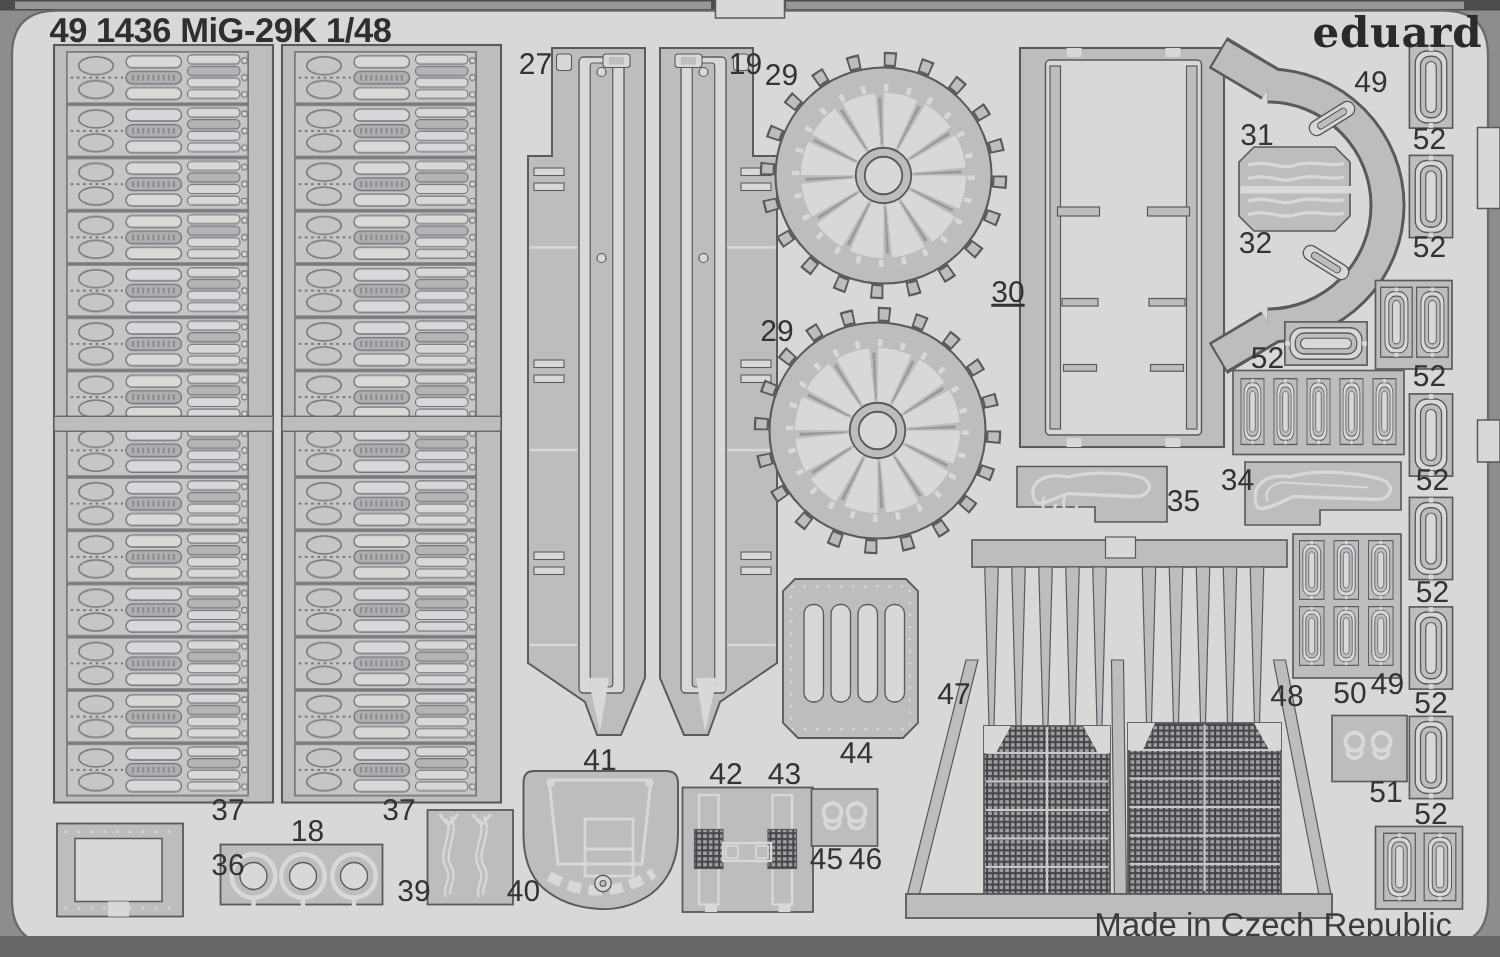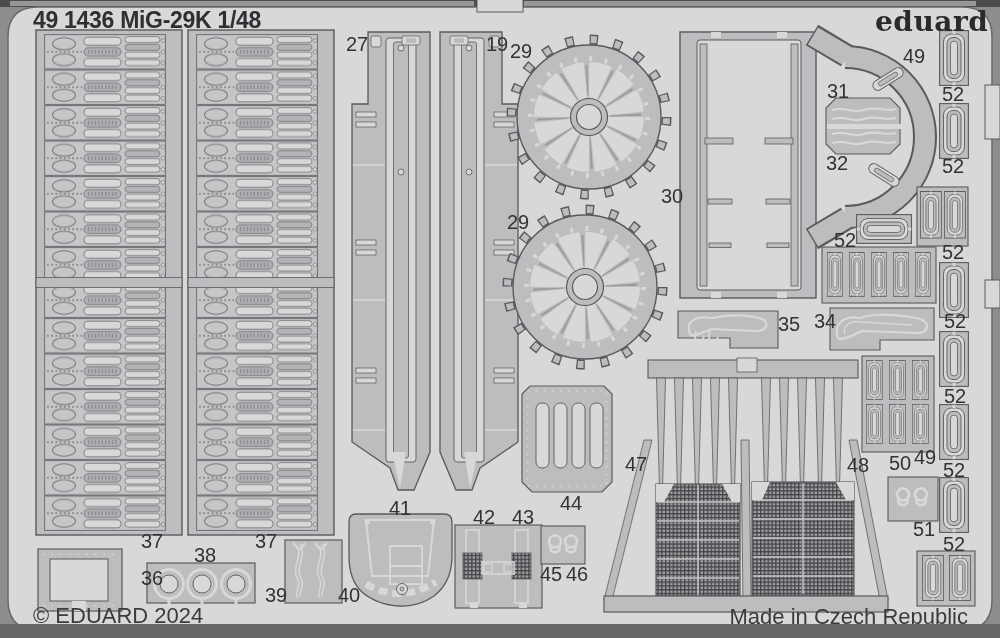--- a/index.html
+++ b/index.html
@@ -383,37 +383,36 @@
       <path d="M 321,545 C 327,556 315,568 321,578 C 326,586 318,592 321,597" fill="none" stroke="#d8d8d8" stroke-width="5"></path>
       <path d="M 321,545 C 327,556 315,568 321,578 C 326,586 318,592 321,597" fill="none" stroke="#bdbdbf" stroke-width="2"></path>
       <line x1="315" y1="543" x2="321" y2="550" stroke="#d8d8d8" stroke-width="2"></line>
       <line x1="327" y1="543" x2="321" y2="550" stroke="#d8d8d8" stroke-width="2"></line>
     </g>
   </g>
 </svg>
 
 <div id="title" class="txt">49 1436 MiG-29K  1/48</div>
 <div id="brand" class="txt">eduard</div>
-<div id="copyright" class="txt">© EDUARD 2024</div>
 <div id="madein" class="txt">Made in Czech Republic</div>
 <div id="labels">
       <div class="plabel" style="left: 357px; top: 44px;">27</div>
       <div class="plabel" style="left: 497px; top: 44px;">19</div>
       <div class="plabel" style="left: 521px; top: 51px;">29</div>
       <div class="plabel" style="left: 518px; top: 222px;">29</div>
-      <div class="plabel" style="left: 672px; top: 196px;">30</div>
+      <div class="plabel" style="left: 672px; top: 196px; text-decoration: underline;">30</div>
       <div class="plabel" style="left: 838px; top: 91px;">31</div>
       <div class="plabel" style="left: 837px; top: 163px;">32</div>
       <div class="plabel" style="left: 914px; top: 56px;">49</div>
       <div class="plabel" style="left: 825px; top: 321px;">34</div>
-      <div class="plabel" style="left: 789px; top: 324px; text-align: right;">35</div>
+      <div class="plabel" style="left: 789px; top: 335px; text-align: right;">35</div>
       <div class="plabel" style="left: 152px; top: 578px;">36</div>
       <div class="plabel" style="left: 152px; top: 541px;">37</div>
       <div class="plabel" style="left: 266px; top: 541px;">37</div>
-      <div class="plabel" style="left: 205px; top: 555px;">38</div>
+      <div class="plabel" style="left: 205px; top: 555px;">18</div>
       <div class="plabel" style="left: 276px; top: 595px;">39</div>
       <div class="plabel" style="left: 349px; top: 595px;">40</div>
       <div class="plabel" style="left: 400px; top: 508px;">41</div>
       <div class="plabel" style="left: 484px; top: 517px;">42</div>
       <div class="plabel" style="left: 523px; top: 517px;">43</div>
       <div class="plabel" style="left: 571px; top: 503px;">44</div>
       <div class="plabel" style="left: 551px; top: 574px;">45</div>
       <div class="plabel" style="left: 577px; top: 574px;">46</div>
       <div class="plabel" style="left: 636px; top: 464px;">47</div>
       <div class="plabel" style="left: 858px; top: 465px;">48</div>

